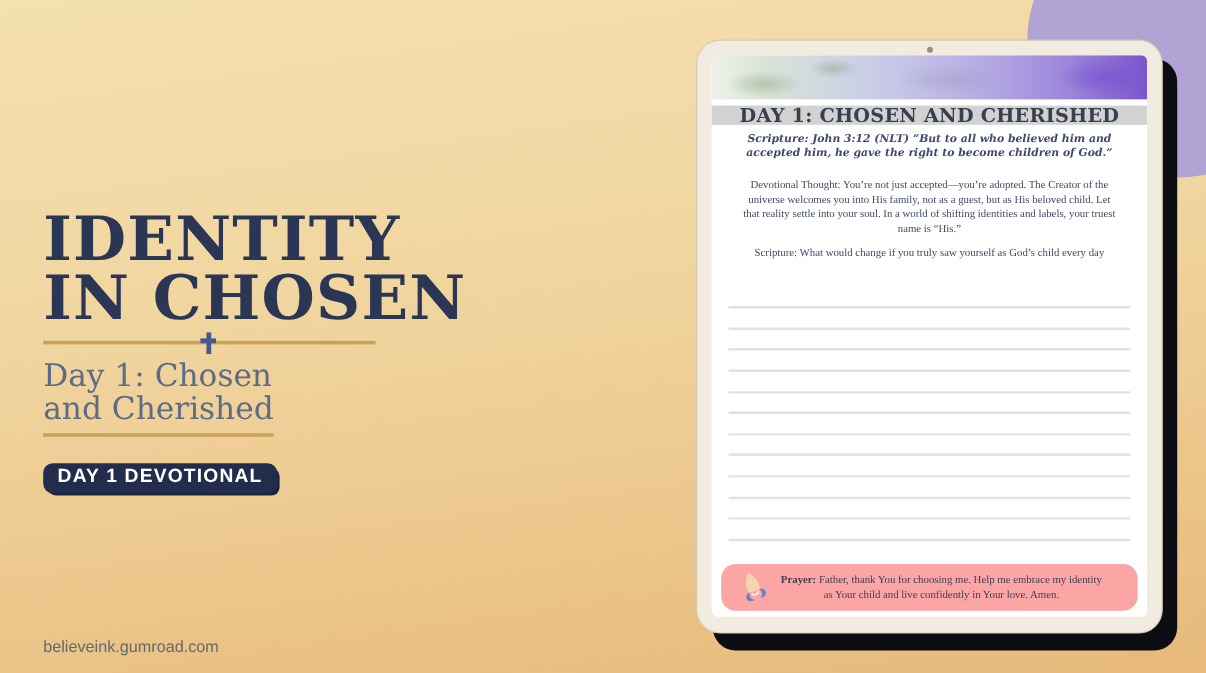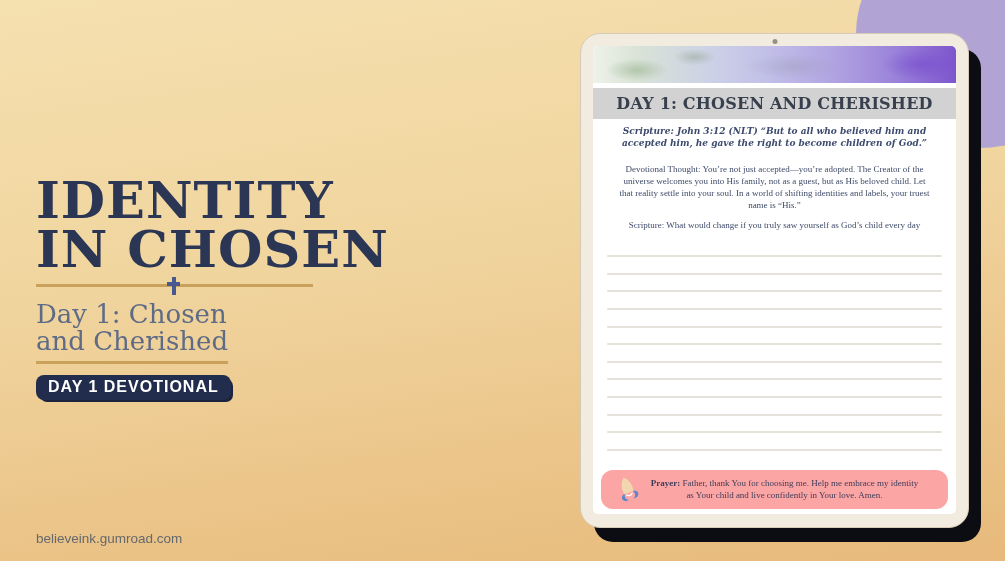--- a/index.html
+++ b/index.html
@@ -24,21 +24,21 @@
   }
   .cross-icon{position:absolute;left:131px;top:-7px;width:13px;height:18px;}
   .cross-icon::before{content:"";position:absolute;left:4.5px;top:0;width:4px;height:18px;background:#47598f;}
   .cross-icon::after{content:"";position:absolute;left:0;top:5px;width:13px;height:4px;background:#47598f;}
   .hero-subtitle{
     margin:14px 0 0 0;font-family:"DejaVu Serif","Liberation Serif",serif;font-weight:400;
     font-size:26px;line-height:27px;color:#5e6b86;
   }
   .subtitle-underline{width:192px;height:2.5px;background:#c9a15b;margin-top:6px;}
   .badge{
-    display:inline-block;margin-top:11px;background:#222c4c;color:#ffffff;
+    display:inline-block;margin-top:22px;background:#222c4c;color:#ffffff;
     font-weight:700;font-size:16px;letter-spacing:1px;padding:3px 12px 4px 12px;
     border-radius:8px;box-shadow:3px 3px 0 -1px #1a2440;
   }
   .tagline{margin-top:10px;font-size:18px;color:#8f8f93;}
   .footer-url{position:absolute;left:36px;top:531px;font-size:13.5px;color:#65686d;z-index:3;}
   
   .tablet{
     position:absolute;left:580px;top:33px;width:387px;height:493px;z-index:2;
     background:#f2ece0;border:1px solid #d5cab5;border-radius:20px;
     box-shadow:13px 15px 0 -1px #0c0c13;
@@ -55,21 +55,21 @@
     height:37px;
     background:
       radial-gradient(45px 16px at 12% 65%, rgba(140,170,130,0.5), transparent 70%),
       radial-gradient(30px 12px at 28% 30%, rgba(120,140,110,0.35), transparent 70%),
       radial-gradient(70px 18px at 55% 55%, rgba(150,150,175,0.35), transparent 70%),
       radial-gradient(55px 22px at 90% 50%, rgba(115,70,205,0.55), transparent 70%),
       linear-gradient(90deg,#eef2ea 0%,#d9e3d6 12%,#ccd2e6 32%,#c2bfe8 48%,#b2a6e2 65%,#9c85da 82%,#7d55cd 100%);
   }
   .band-gap{height:5px;background:#ffffff;}
   .title-band{
-    height:31px;background:#d2d2d2;display:flex;align-items:center;justify-content:center;
+    height:16px;background:#d2d2d2;display:flex;align-items:center;justify-content:center;
     font-family:"DejaVu Serif","Liberation Serif",serif;font-weight:700;
     font-size:16px;letter-spacing:0.2px;color:#38404e;
   }
   .scripture{
     margin-top:7px;padding:0 16px;text-align:center;
     font-family:"DejaVu Serif","Liberation Serif",serif;font-style:italic;font-weight:700;
     font-size:9px;line-height:11.5px;color:#3c4a6e;
   }
   .body-par{
     margin-top:14px;padding:0 26px;text-align:center;

